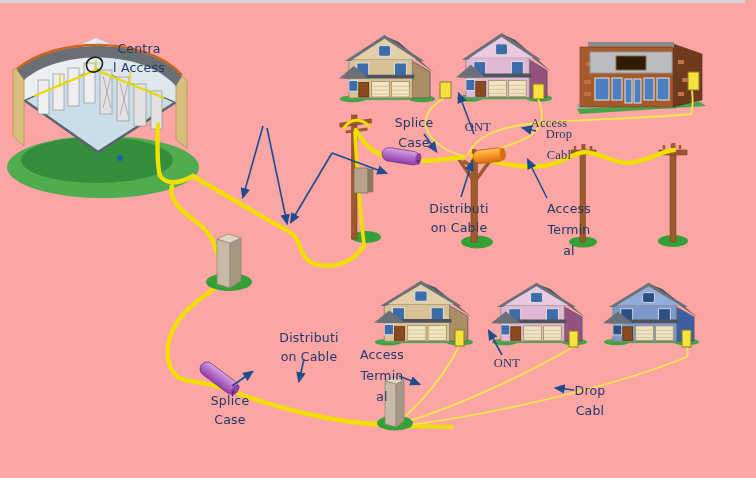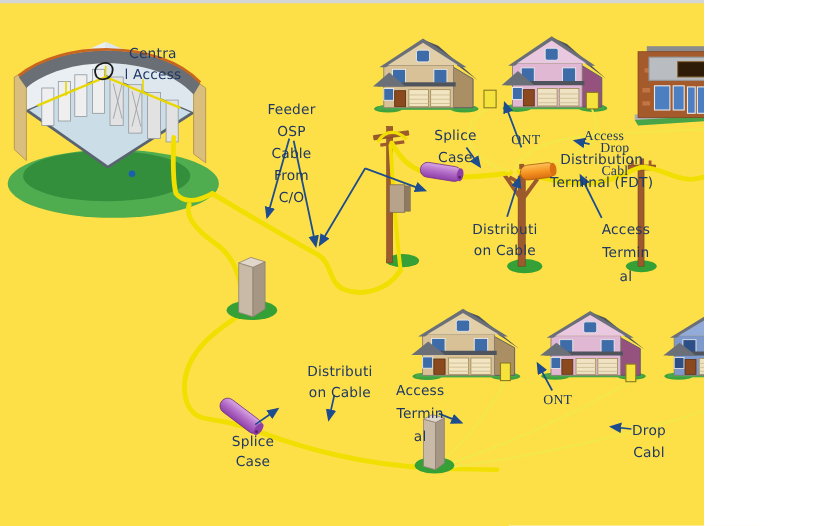--- a/index.html
+++ b/index.html
@@ -1,16 +1,16 @@
 <!DOCTYPE html>
 <html><head>
 <meta charset="utf-8">
 <style>
   html,body{margin:0;padding:0;background:#fff;}
-  #stage{position:relative;width:640px;height:478px;background:#fde047;overflow:hidden;
+  #stage{position:relative;width:756px;height:478px;background:#fca5a5;overflow:hidden;
          font-family:"DejaVu Sans","Liberation Sans",sans-serif;}
   #topbar{position:absolute;left:0;top:0;width:745px;height:3px;background:#d5d5d5;}
   svg{position:absolute;left:0;top:0;}
   .label{position:absolute;transform:translateX(-50%);text-align:center;
          font-size:12.5px;color:#1F3864;letter-spacing:.2px;white-space:nowrap;z-index:5;}
   .label .ln{display:block;}
   .lh19 .ln{line-height:19px;} .lh20 .ln{line-height:20px;} .lh21 .ln{line-height:21px;}
   .one{line-height:16px;font-family:Liberation Serif, serif;}
   
   .cable{stroke:#F0DF00;fill:none;stroke-linecap:round;}
@@ -237,51 +237,40 @@
       <path class="arrow" marker-end="url(#ah)" d="M574,390 L556,388"></path>
       <path class="arrow" marker-end="url(#ah)" d="M502,355 L489,331"></path>
     </g>
   </svg>
 
   <div class="label lh19" style="left:139px;top:39px">
     <span class="ln">Centra</span>
     <span class="ln">l Access</span>
   </div>
 
-  <div class="label lh20" style="left:265px;top:90px">
-    <span class="ln">Feeder</span>
-    <span class="ln">OSP</span>
-    <span class="ln">Cable</span>
-    <span class="ln">From</span>
-    <span class="ln">C/O</span>
-  </div>
 
   <div class="label lh20" style="left:414px;top:113px">
     <span class="ln">Splice</span>
     <span class="ln">Case</span>
   </div>
 
   <div class="label one" style="left:478px;top:119px">
     <span>ONT</span>
   </div>
 
   <div class="label one" style="left:549px;top:115px">
     <span>Access</span>
   </div>
   <div class="label one" style="left:559px;top:126px">
     <span>Drop</span>
   </div>
   <div class="label one" style="left:559px;top:147px">
     <span>Cabl</span>
   </div>
 
-  <div class="label lh21" style="left:547px;top:134px">
-    <span class="ln">Distribution</span>
-    <span class="ln">Terminal (FDT)</span>
-  </div>
 
   <div class="label lh21" style="left:569px;top:198px">
     <span class="ln">Access</span>
     <span class="ln">Termin</span>
     <span class="ln">al</span>
   </div>
 
   <div class="label lh19" style="left:459px;top:199px">
     <span class="ln">Distributi</span>
     <span class="ln">on Cable</span>

